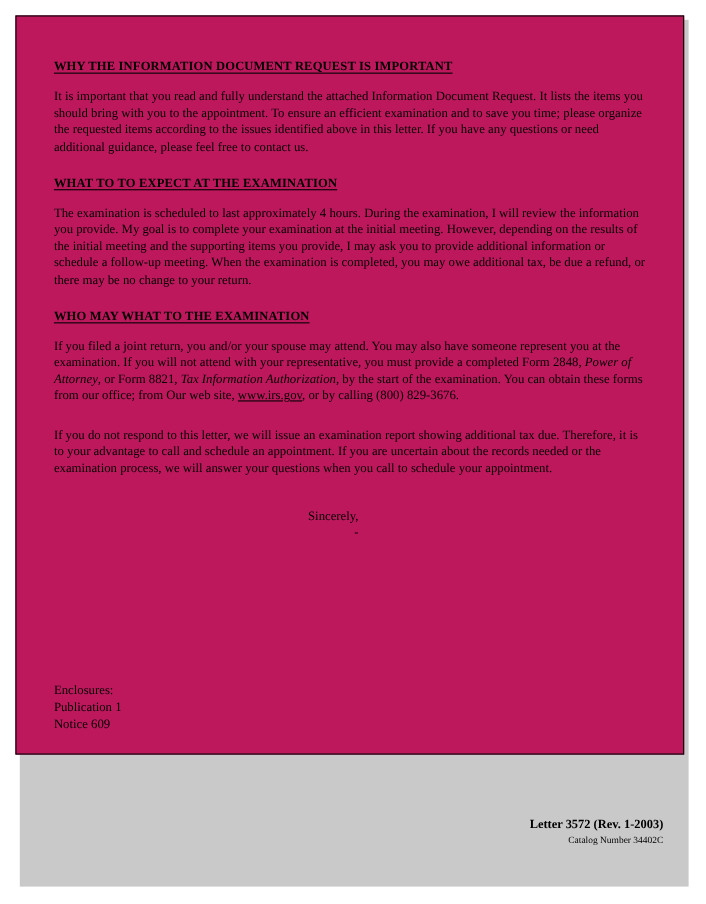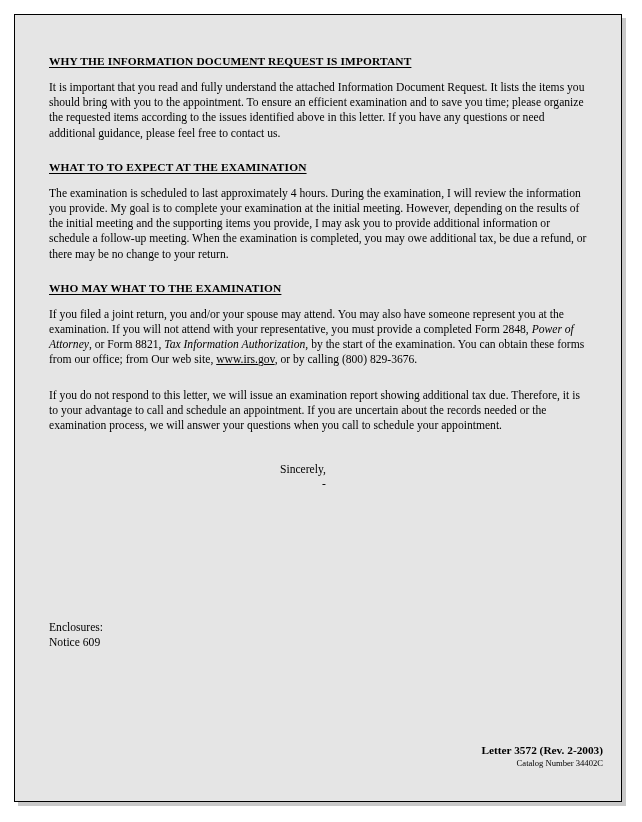--- a/index.html
+++ b/index.html
@@ -23,22 +23,22 @@
     height: 788px;
     background: #c9c9c9;
     z-index: 0;
   }
 
   .page {
     position: absolute;
     left: 14px;
     top: 14px;
     width: 608px;
-    height: 788px;
-    background: #e5e5e5;
+    height: 672px;
+    background: #be185d;
     border: 1px solid #000000;
     box-sizing: border-box;
     z-index: 1;
   }
 
   .content {
     position: absolute;
     left: 34px;
     top: 40px;
     width: 540px;
@@ -157,21 +157,22 @@
 
   </div>
 
   <div class="sig-block">
     <p class="sig-closing">Sincerely,</p>
     <p class="sig-dash">-</p>
   </div>
 
   <div class="enclosures">
     <div>Enclosures:</div>
+    <div>Publication 1</div>
     <div>Notice 609</div>
   </div>
 
   <div class="footer">
-    <div class="footer-letter">Letter 3572 (Rev. 2-2003)</div>
+    <div class="footer-letter">Letter 3572 (Rev. 1-2003)</div>
     <div class="footer-catalog">Catalog Number 34402C</div>
   </div>
 
 </div>
 
 </body></html>

